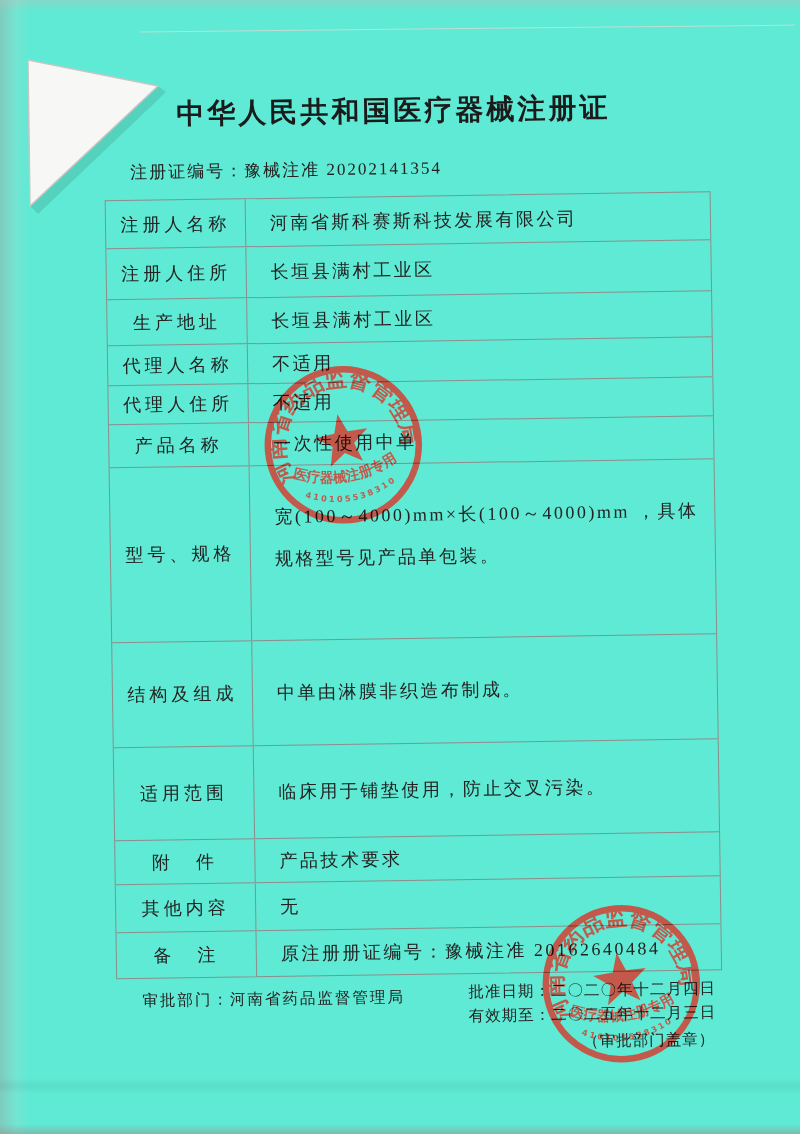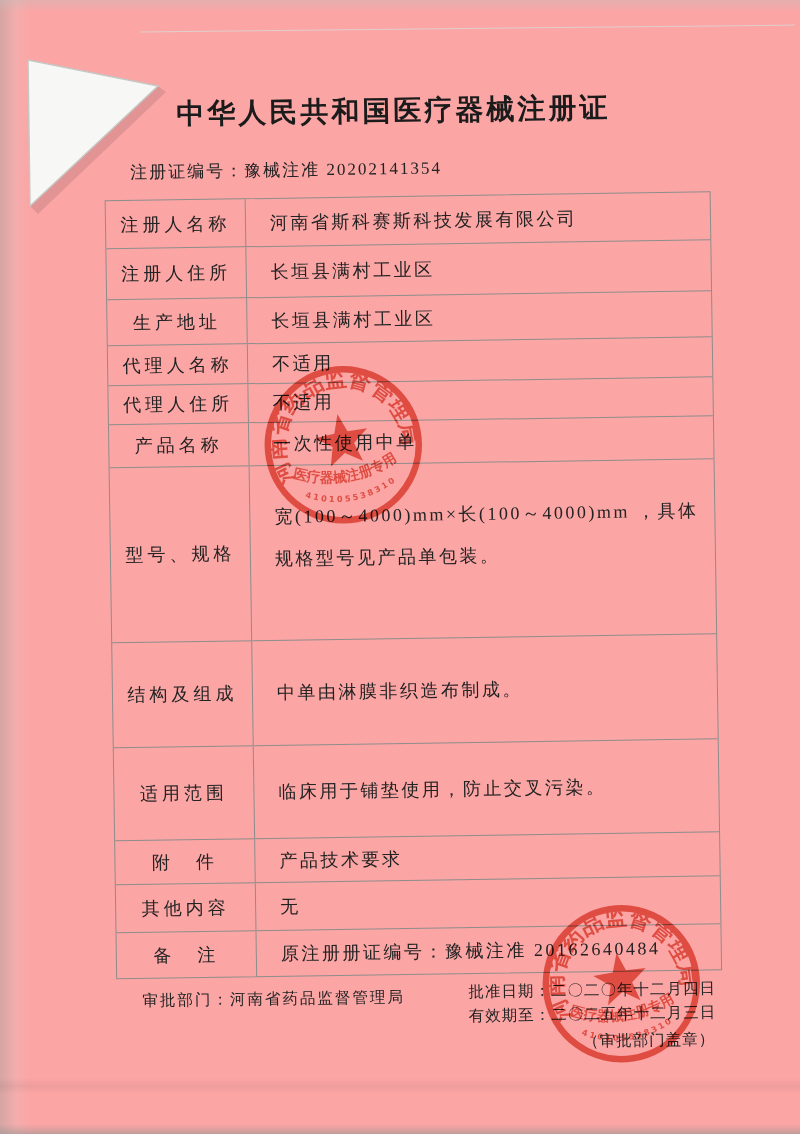--- a/index.html
+++ b/index.html
@@ -1,21 +1,21 @@
 <!DOCTYPE html>
 <html lang="zh"><head>
 <meta charset="utf-8">
 <style>
   html,body{margin:0;padding:0;}
   body{
     width:800px;height:1134px;position:relative;overflow:hidden;
     background:#f4f4f2;
     font-family:"Liberation Serif","DejaVu Serif",serif;
   }
-  .paper{position:absolute;inset:0;background:#fca5a5;}
+  .paper{position:absolute;inset:0;background:#5eead4;}
   
   .edge-left{position:absolute;left:0;top:0;width:30px;height:100%;
     background:linear-gradient(to right,rgba(165,165,162,.45),rgba(210,210,206,.18) 55%,rgba(255,255,255,0));}
   .edge-top{position:absolute;left:0;top:0;width:100%;height:12px;
     background:linear-gradient(to bottom,rgba(190,190,186,.40),rgba(255,255,255,0));}
   .edge-bottom{position:absolute;left:0;bottom:0;width:100%;height:10px;
     background:linear-gradient(to top,rgba(150,150,146,.55),rgba(255,255,255,0));}
   .scan-band{position:absolute;left:0;top:1078px;width:100%;height:16px;
     background:linear-gradient(to bottom,rgba(0,0,0,0),rgba(0,0,0,.055),rgba(0,0,0,0));}
   .top-edge-line{position:absolute;left:140px;top:28px;width:655px;height:1px;

